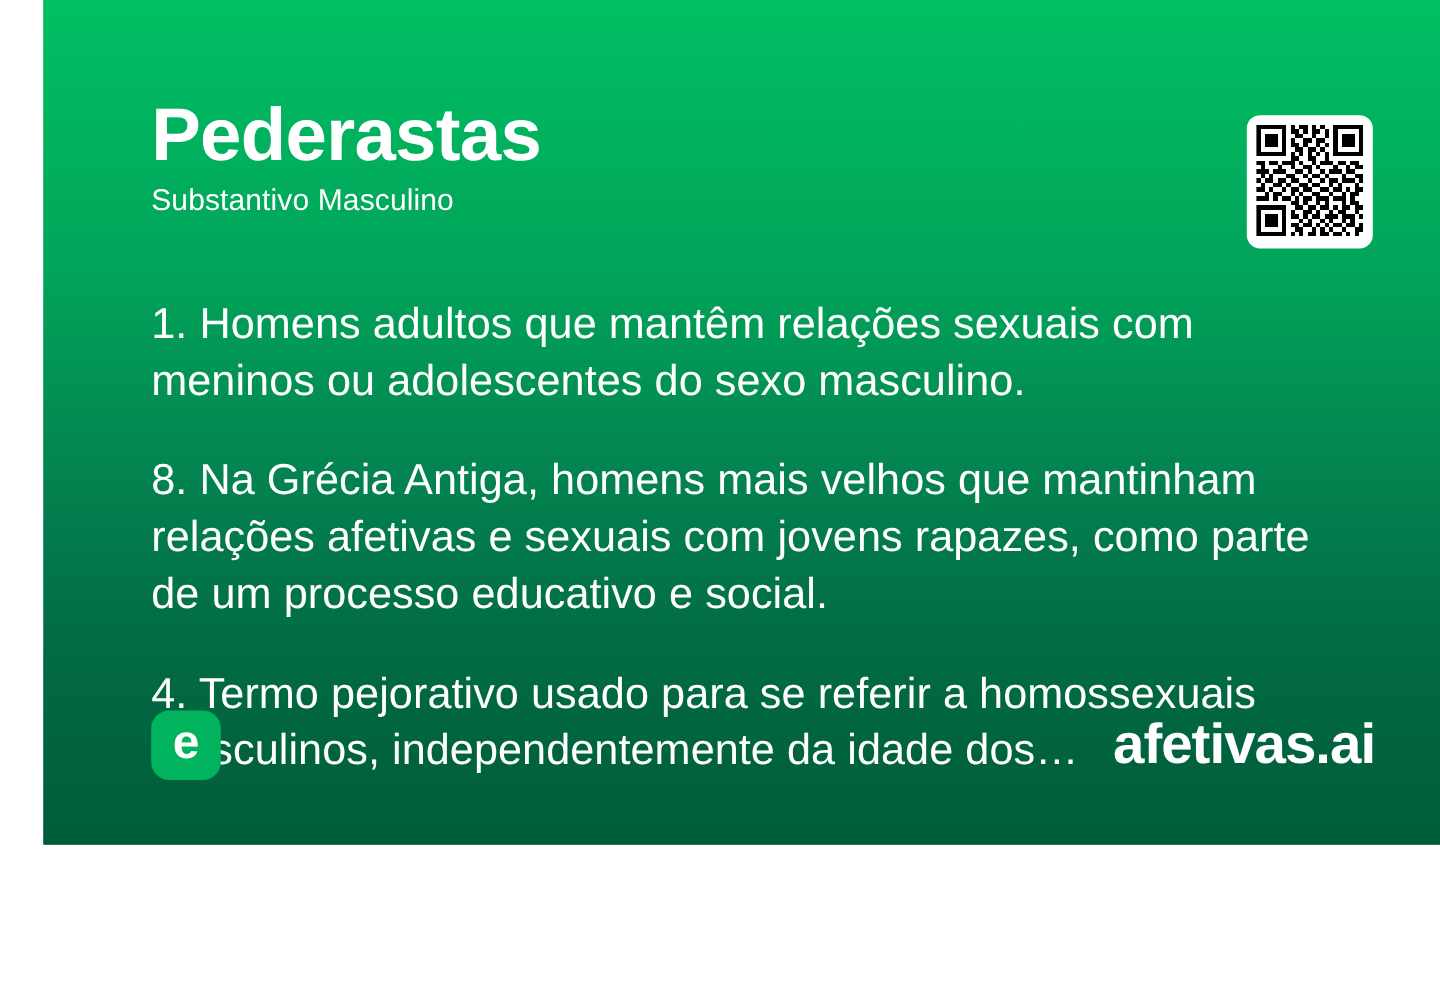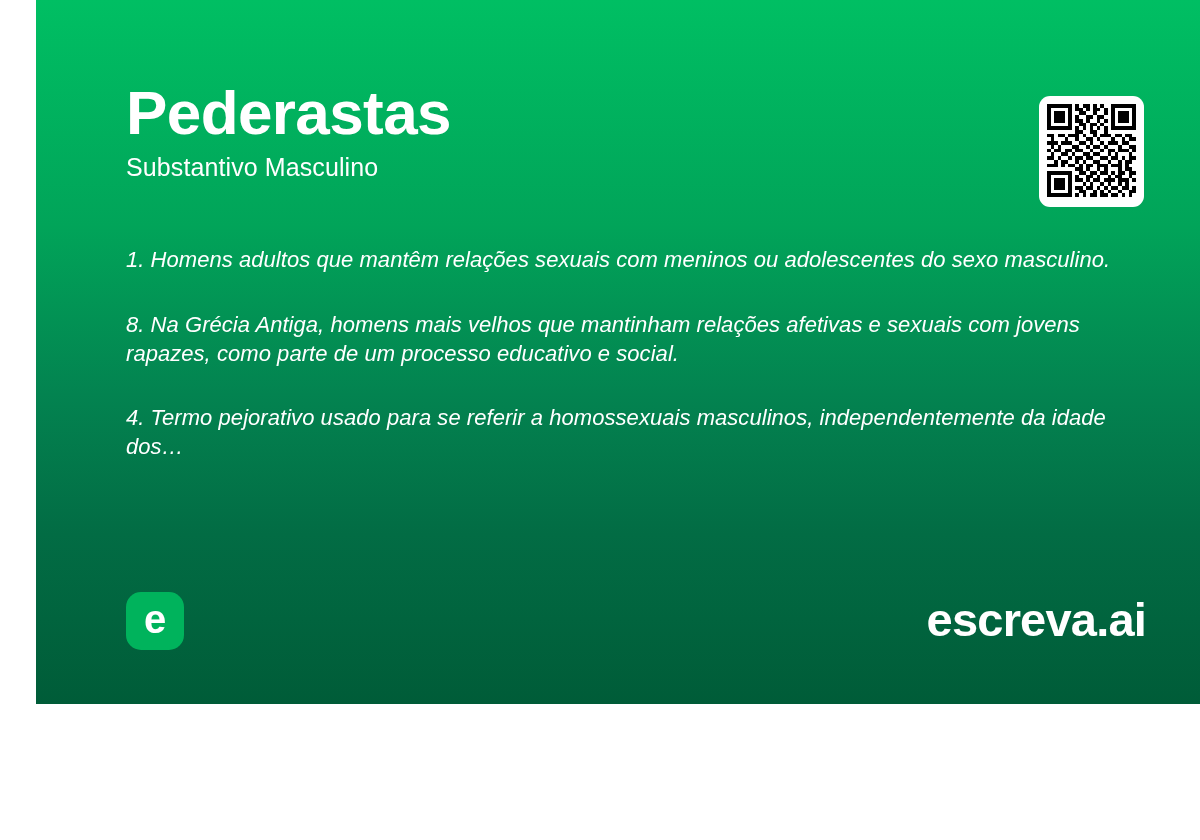--- a/index.html
+++ b/index.html
@@ -73,26 +73,25 @@
 
   
   .definitions {
     position: absolute;
     left: 90px;
     top: 246px;
     width: 1012px;
   }
   .definition {
     margin: 0 0 36px 0;
-    font-size: 22px;
+    font-size: 36px;
     font-weight: 400;
     line-height: 1.31;
     letter-spacing: 0.05px;
     color: #ffffff;
-    font-style: italic;
   }
   .definition:last-child { margin-bottom: 0; }
 
   
   .footer {
     position: absolute;
     left: 90px;
     right: 90px;
     bottom: 52px;
     height: 60px;
@@ -481,16 +480,16 @@
   <div class="definitions">
     <p class="definition">1. Homens adultos que mantêm relações sexuais com meninos ou adolescentes do sexo masculino.</p>
     <p class="definition">8. Na Grécia Antiga, homens mais velhos que mantinham relações afetivas e sexuais com jovens rapazes, como parte de um processo educativo e social.</p>
     <p class="definition">4. Termo pejorativo usado para se referir a homossexuais masculinos, independentemente da idade dos…</p>
   </div>
 
   <div class="footer">
     <div class="brand-mark">
       <span class="brand-mark-letter">e</span>
     </div>
-    <div class="wordmark">escreva.ai</div>
+    <div class="wordmark">afetivas.ai</div>
   </div>
 
 </div>
 
 </body></html>

